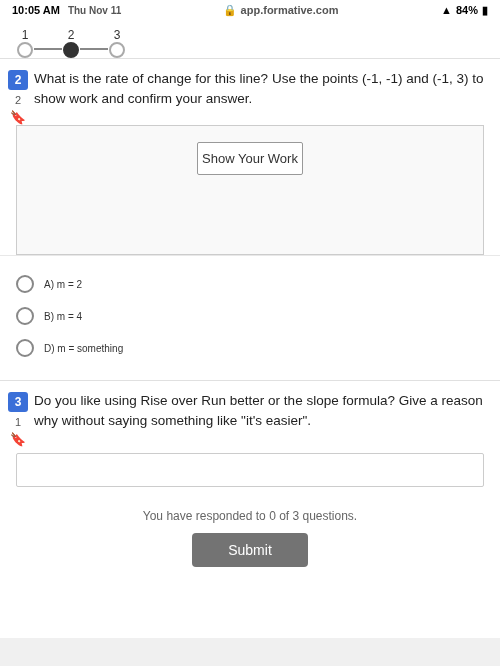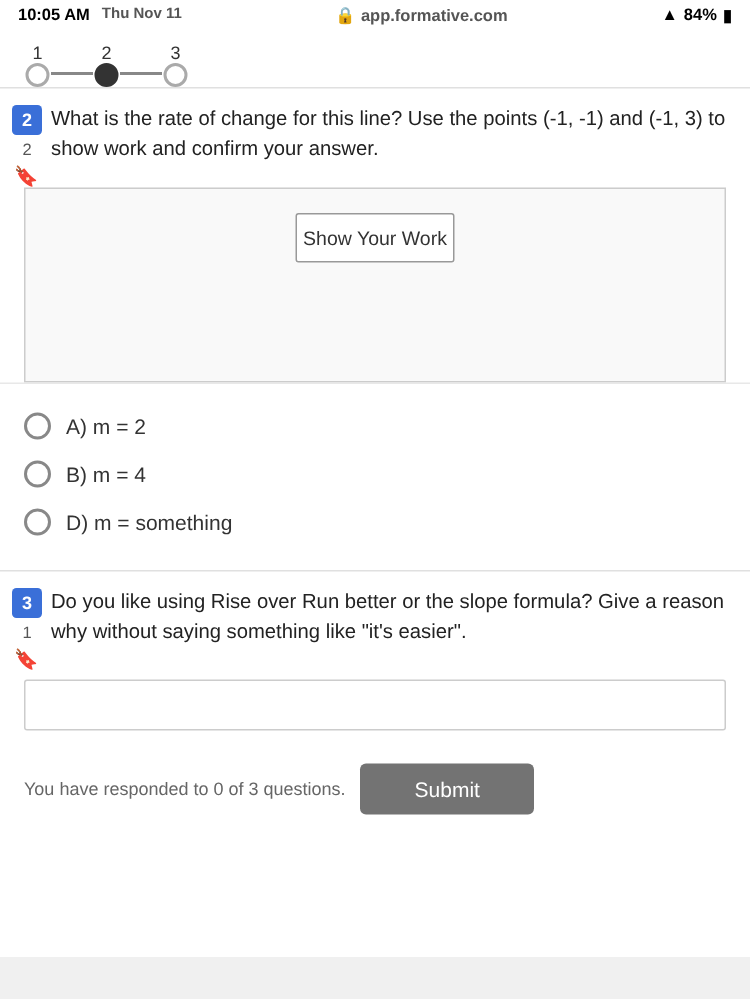--- a/index.html
+++ b/index.html
@@ -15,21 +15,21 @@
       background: #fff;
       display: flex;
       justify-content: space-between;
       align-items: center;
       padding: 4px 12px;
       font-size: 11px;
       font-weight: 600;
       color: #000;
       height: 20px;
     }
-    .status-bar-left { display: flex; gap: 4px; }
+    .status-bar-left { display: flex; align-items: center; gap: 4px; }
     .status-bar-center { font-size: 11px; color: #555; }
     .status-bar-right { display: flex; align-items: center; gap: 4px; font-size: 11px; }
     .main-content {
       background: #fff;
       min-height: 618px;
     }
     .step-num {
       font-size: 12px;
       color: #333;
       width: 18px;
@@ -109,39 +109,39 @@
     }
     .radio-circle {
       width: 18px;
       height: 18px;
       border-radius: 50%;
       border: 2px solid #888;
       background: #fff;
       flex-shrink: 0;
     }
     .choice-label {
-      font-size: 14px;
+      font-size: 10px;
       color: #333;
     }
     .question-block-3 {
       border-top: 1px solid #e0e0e0;
       padding: 0;
       margin-top: 4px;
     }
     .text-input-area {
       margin: 6px 16px 10px 16px;
       border: 1px solid #ccc;
       background: #fff;
       height: 34px;
       border-radius: 2px;
     }
     .footer-section {
       padding: 12px 16px;
       display: flex;
-      flex-direction: row;
+      flex-direction: column;
       align-items: center;
       gap: 10px;
     }
     .responded-text {
       font-size: 12px;
       color: #666;
     }
     .submit-btn {
       background: #737373;
       color: #fff;

